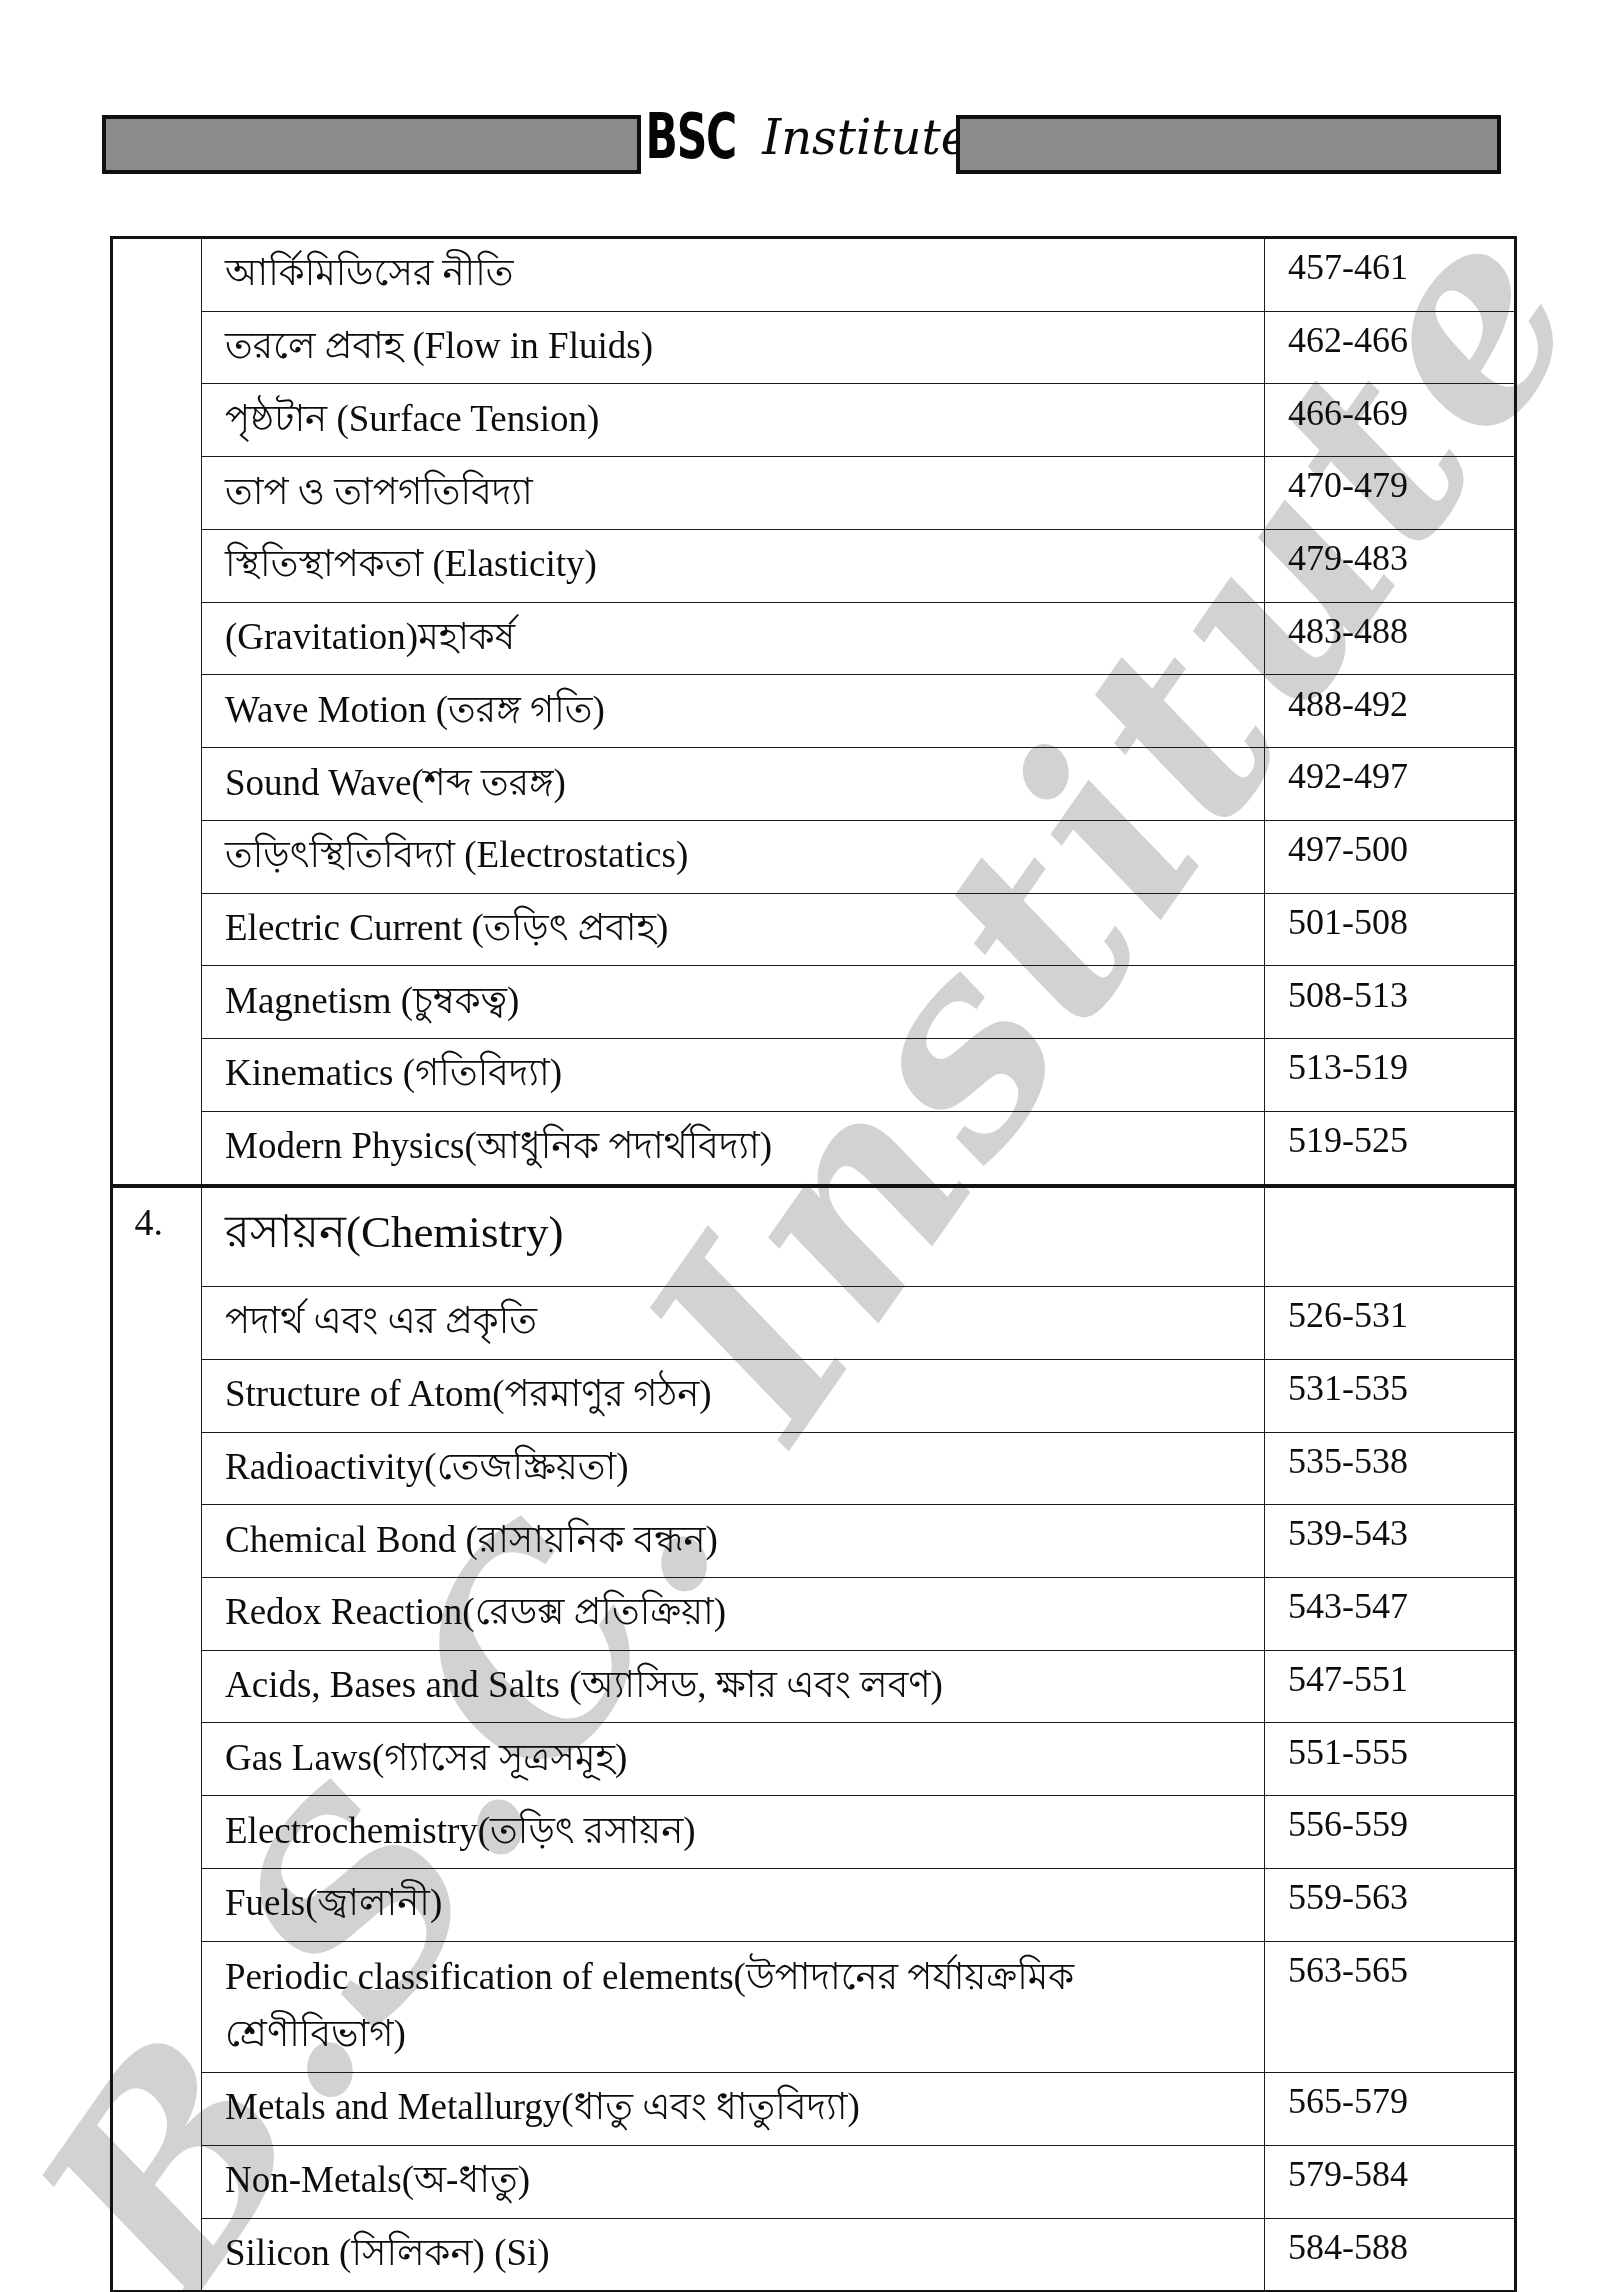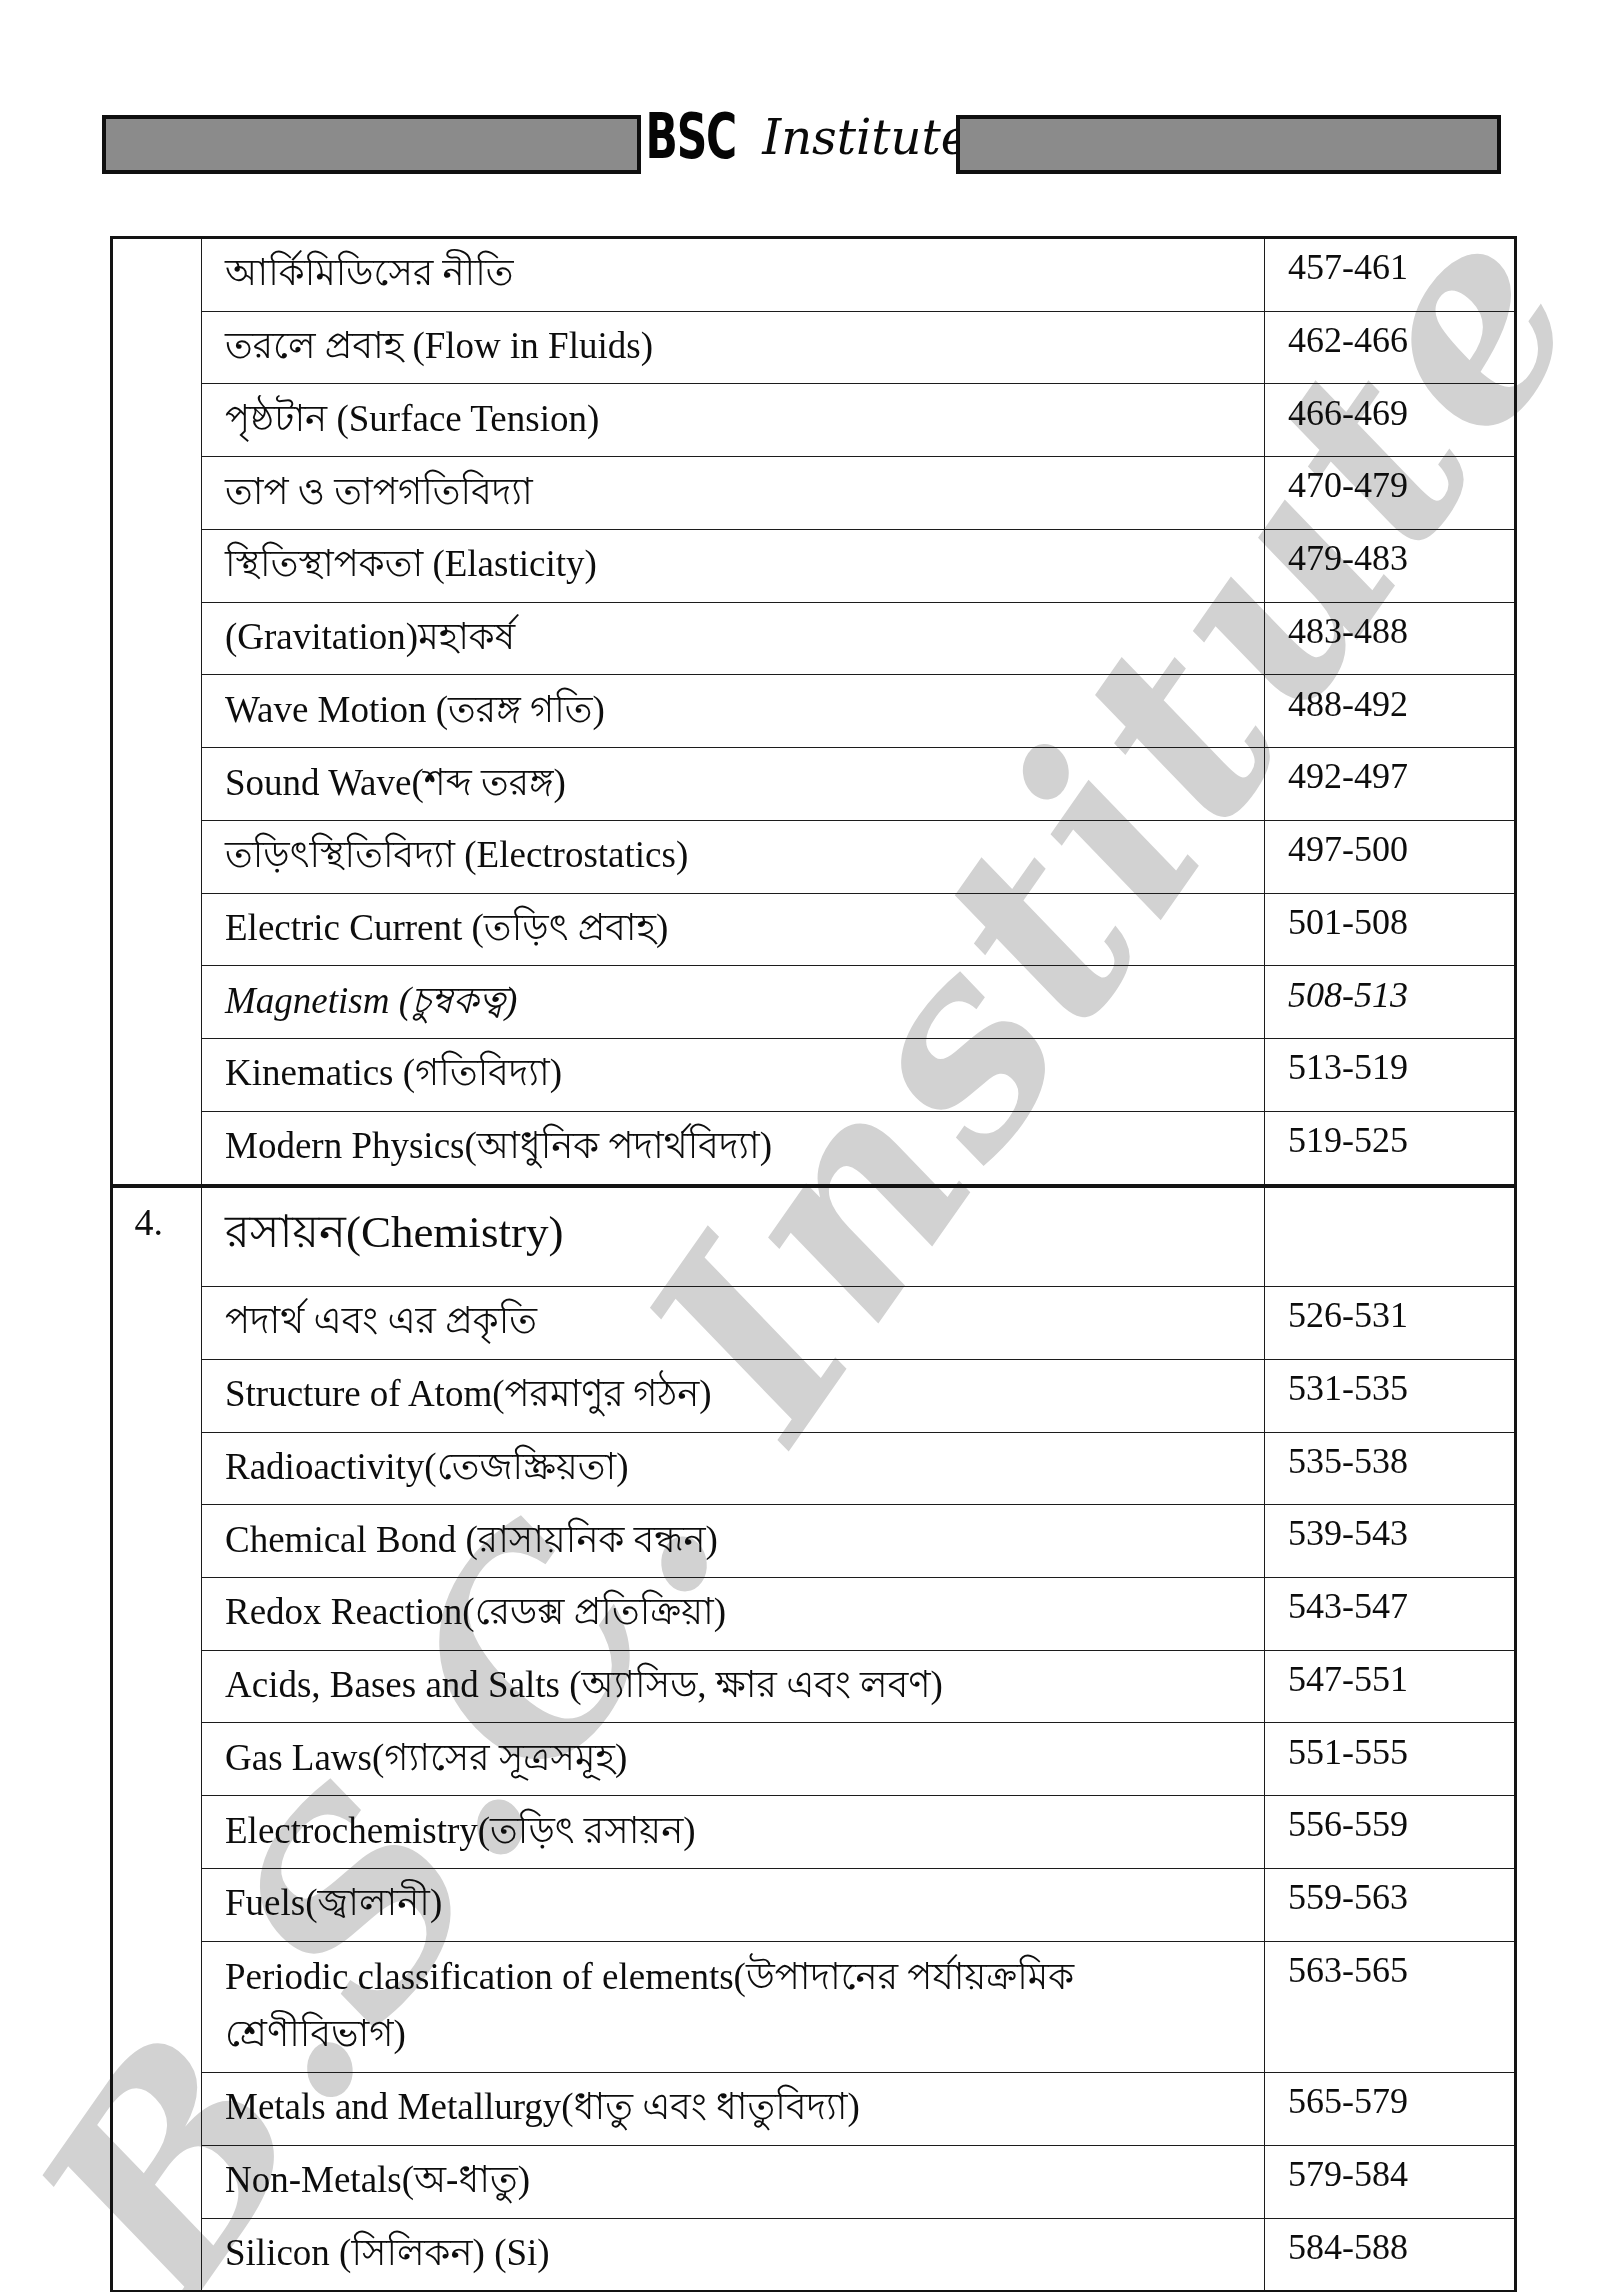--- a/index.html
+++ b/index.html
@@ -173,21 +173,21 @@
           <td class="pages">492-497</td>
         </tr>
         <tr style="height: 61px;">
           <td class="topic">তড়িৎস্থিতিবিদ্যা (Electrostatics)</td>
           <td class="pages">497-500</td>
         </tr>
         <tr style="height: 61px;">
           <td class="topic">Electric Current (তড়িৎ প্রবাহ)</td>
           <td class="pages">501-508</td>
         </tr>
-        <tr style="height: 61px; font-style: italic;">
+        <tr style="height: 61px;">
           <td class="topic">Magnetism (চুম্বকত্ব)</td>
           <td class="pages">508-513</td>
         </tr>
         <tr style="height: 61px;">
           <td class="topic">Kinematics (গতিবিদ্যা)</td>
           <td class="pages">513-519</td>
         </tr>
         <tr style="height: 61px;">
           <td class="topic">Modern Physics(আধুনিক পদার্থবিদ্যা)</td>
           <td class="pages">519-525</td>

